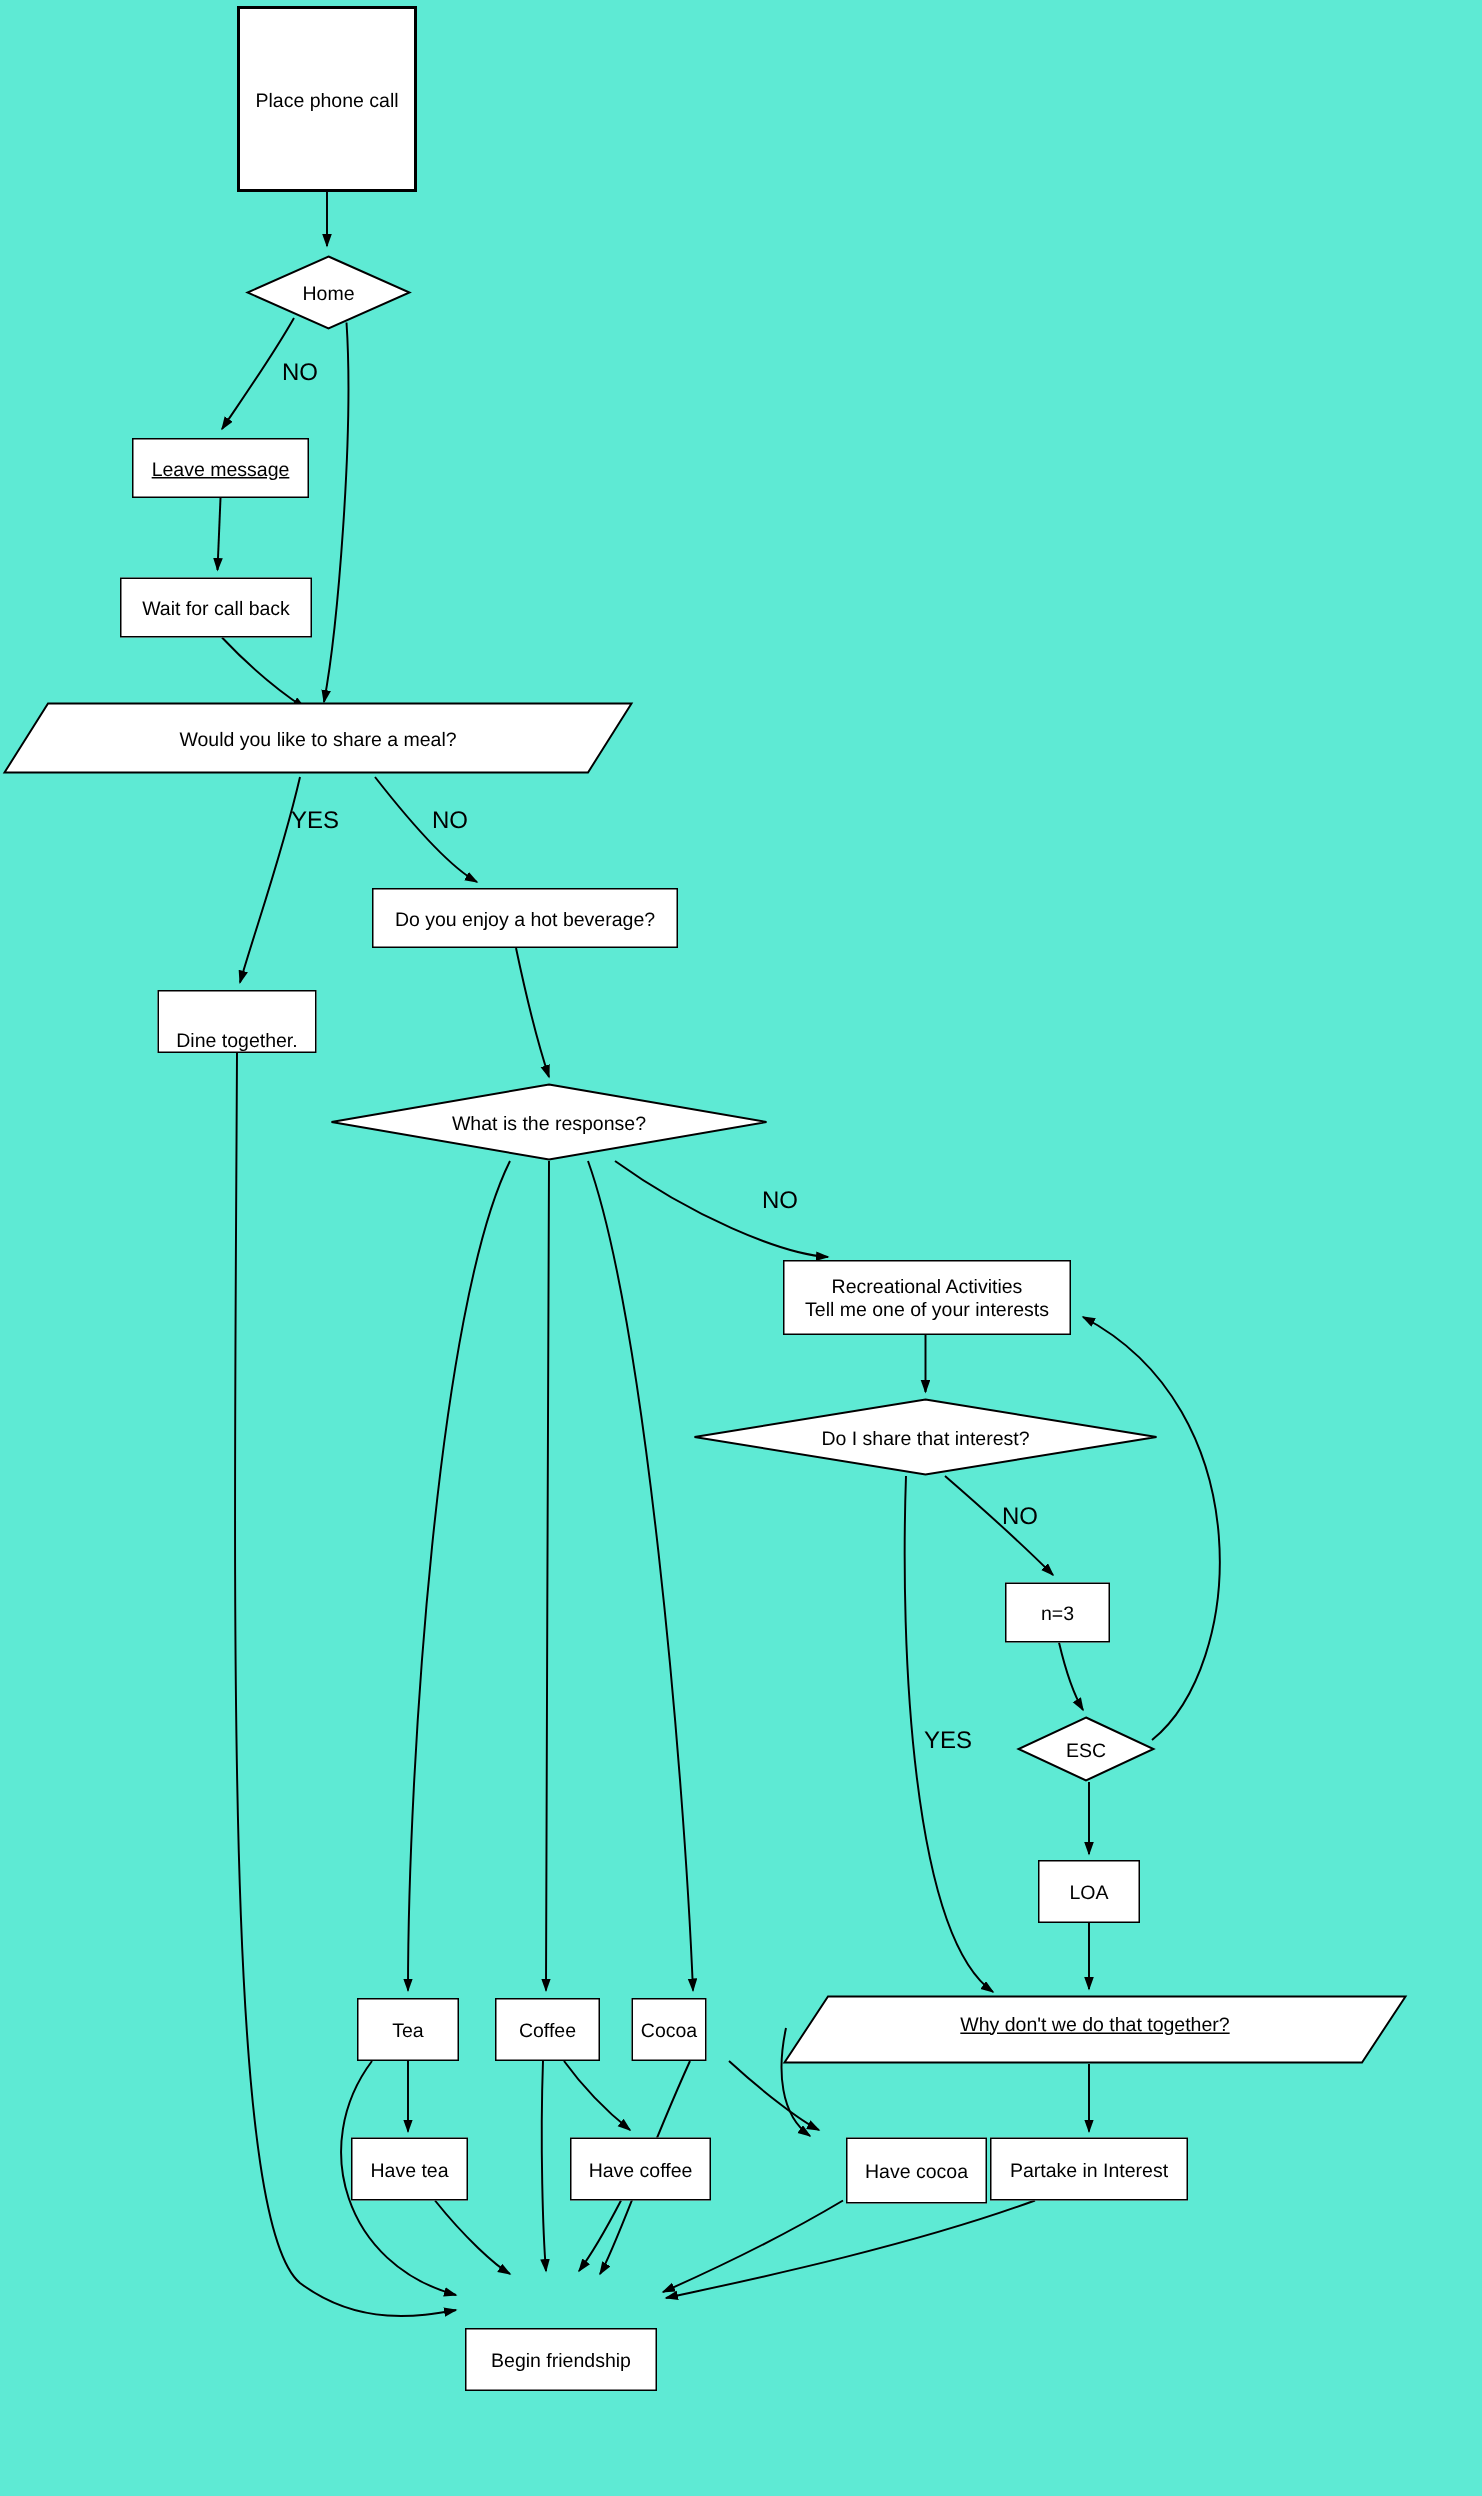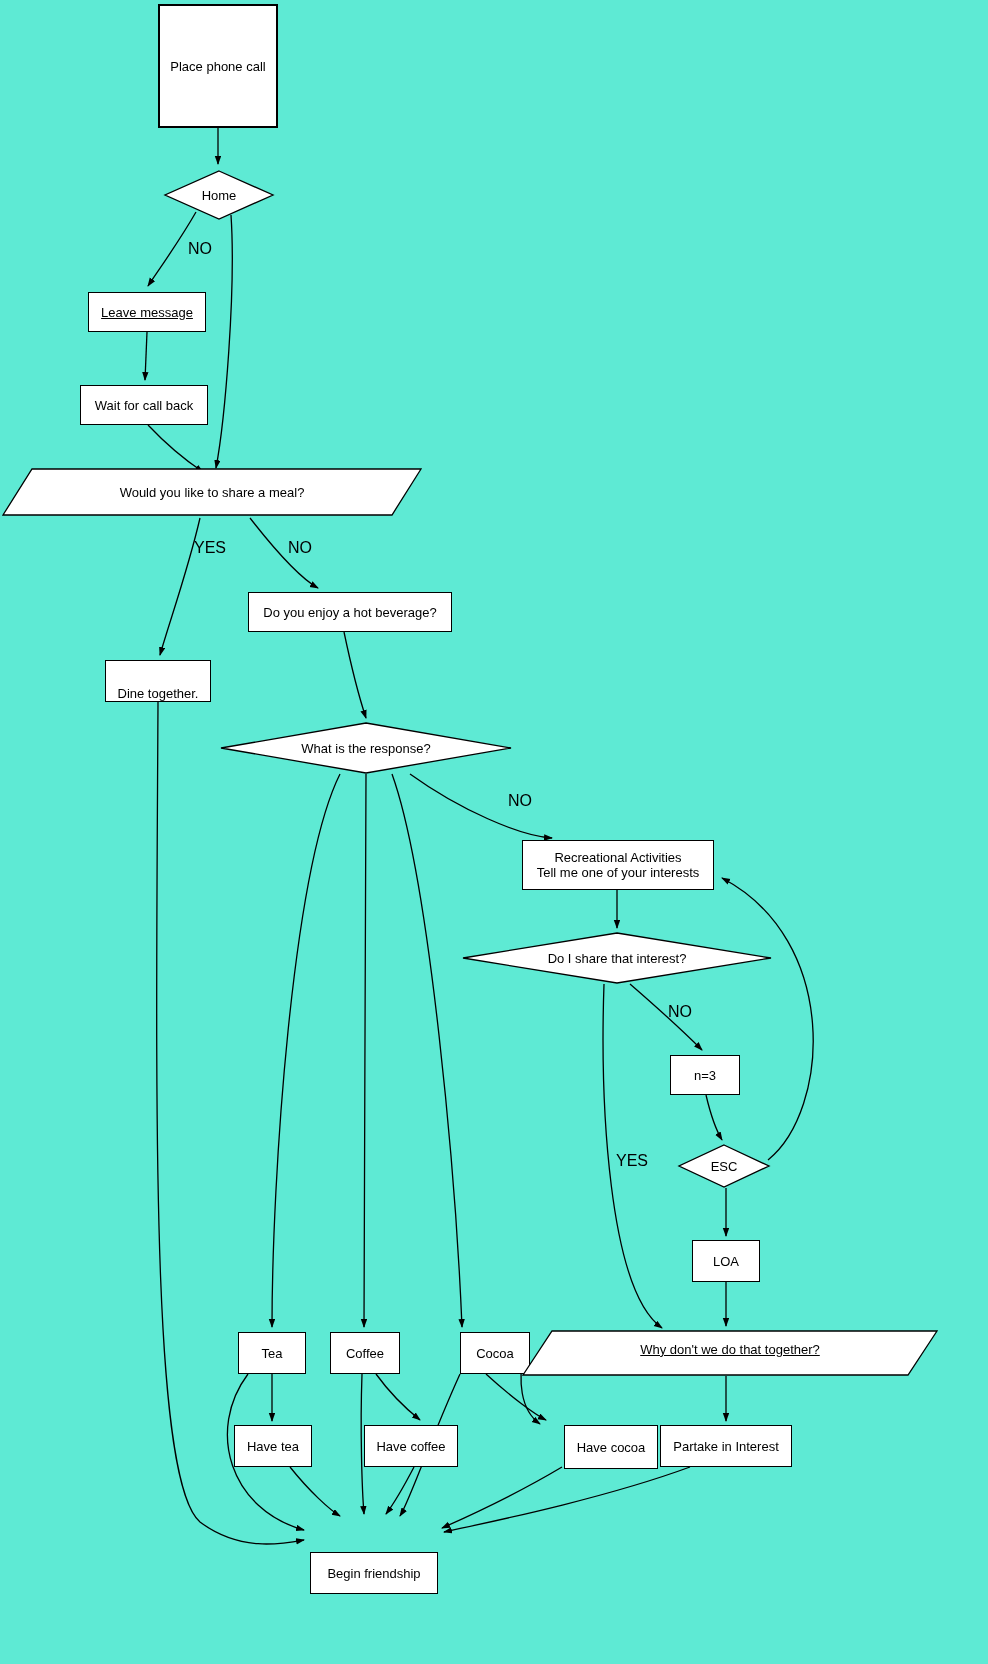--- a/index.html
+++ b/index.html
@@ -213,36 +213,36 @@
   </div>
 
   <div class="node box" style="left:238px;top:1332px;width:68px;height:42px;">
     <span class="label">Tea</span>
   </div>
 
   <div class="node box" style="left:330px;top:1332px;width:70px;height:42px;">
     <span class="label">Coffee</span>
   </div>
 
-  <div class="node box" style="left:460px;top:1332px;width:70px;height:42px;">
+  <div class="node box" style="left:421px;top:1332px;width:50px;height:42px;">
     <span class="label">Cocoa</span>
   </div>
 
   <div class="node para" style="left:522px;top:1330px;width:416px;height:38px;text-decoration:underline;">
     <svg class="shape-svg" width="416" height="46" viewBox="0 0 416 46">
       <polygon points="30,1 415,1 386,45 1,45" fill="#ffffff" stroke="#000000" stroke-width="1.3"></polygon>
     </svg>
     <span class="label">Why don't we do that together?</span>
   </div>
 
   <div class="node box" style="left:234px;top:1425px;width:78px;height:42px;">
     <span class="label">Have tea</span>
   </div>
 
-  <div class="node box" style="left:364px;top:1425px;width:94px;height:42px;">
+  <div class="node box" style="left:380px;top:1425px;width:94px;height:42px;">
     <span class="label">Have coffee</span>
   </div>
 
   <div class="node box" style="left:544px;top:1425px;width:94px;height:44px;margin-left:20px;">
     <span class="label">Have cocoa</span>
   </div>
 
   <div class="node box" style="left:660px;top:1425px;width:132px;height:42px;">
     <span class="label">Partake in Interest</span>
   </div>

